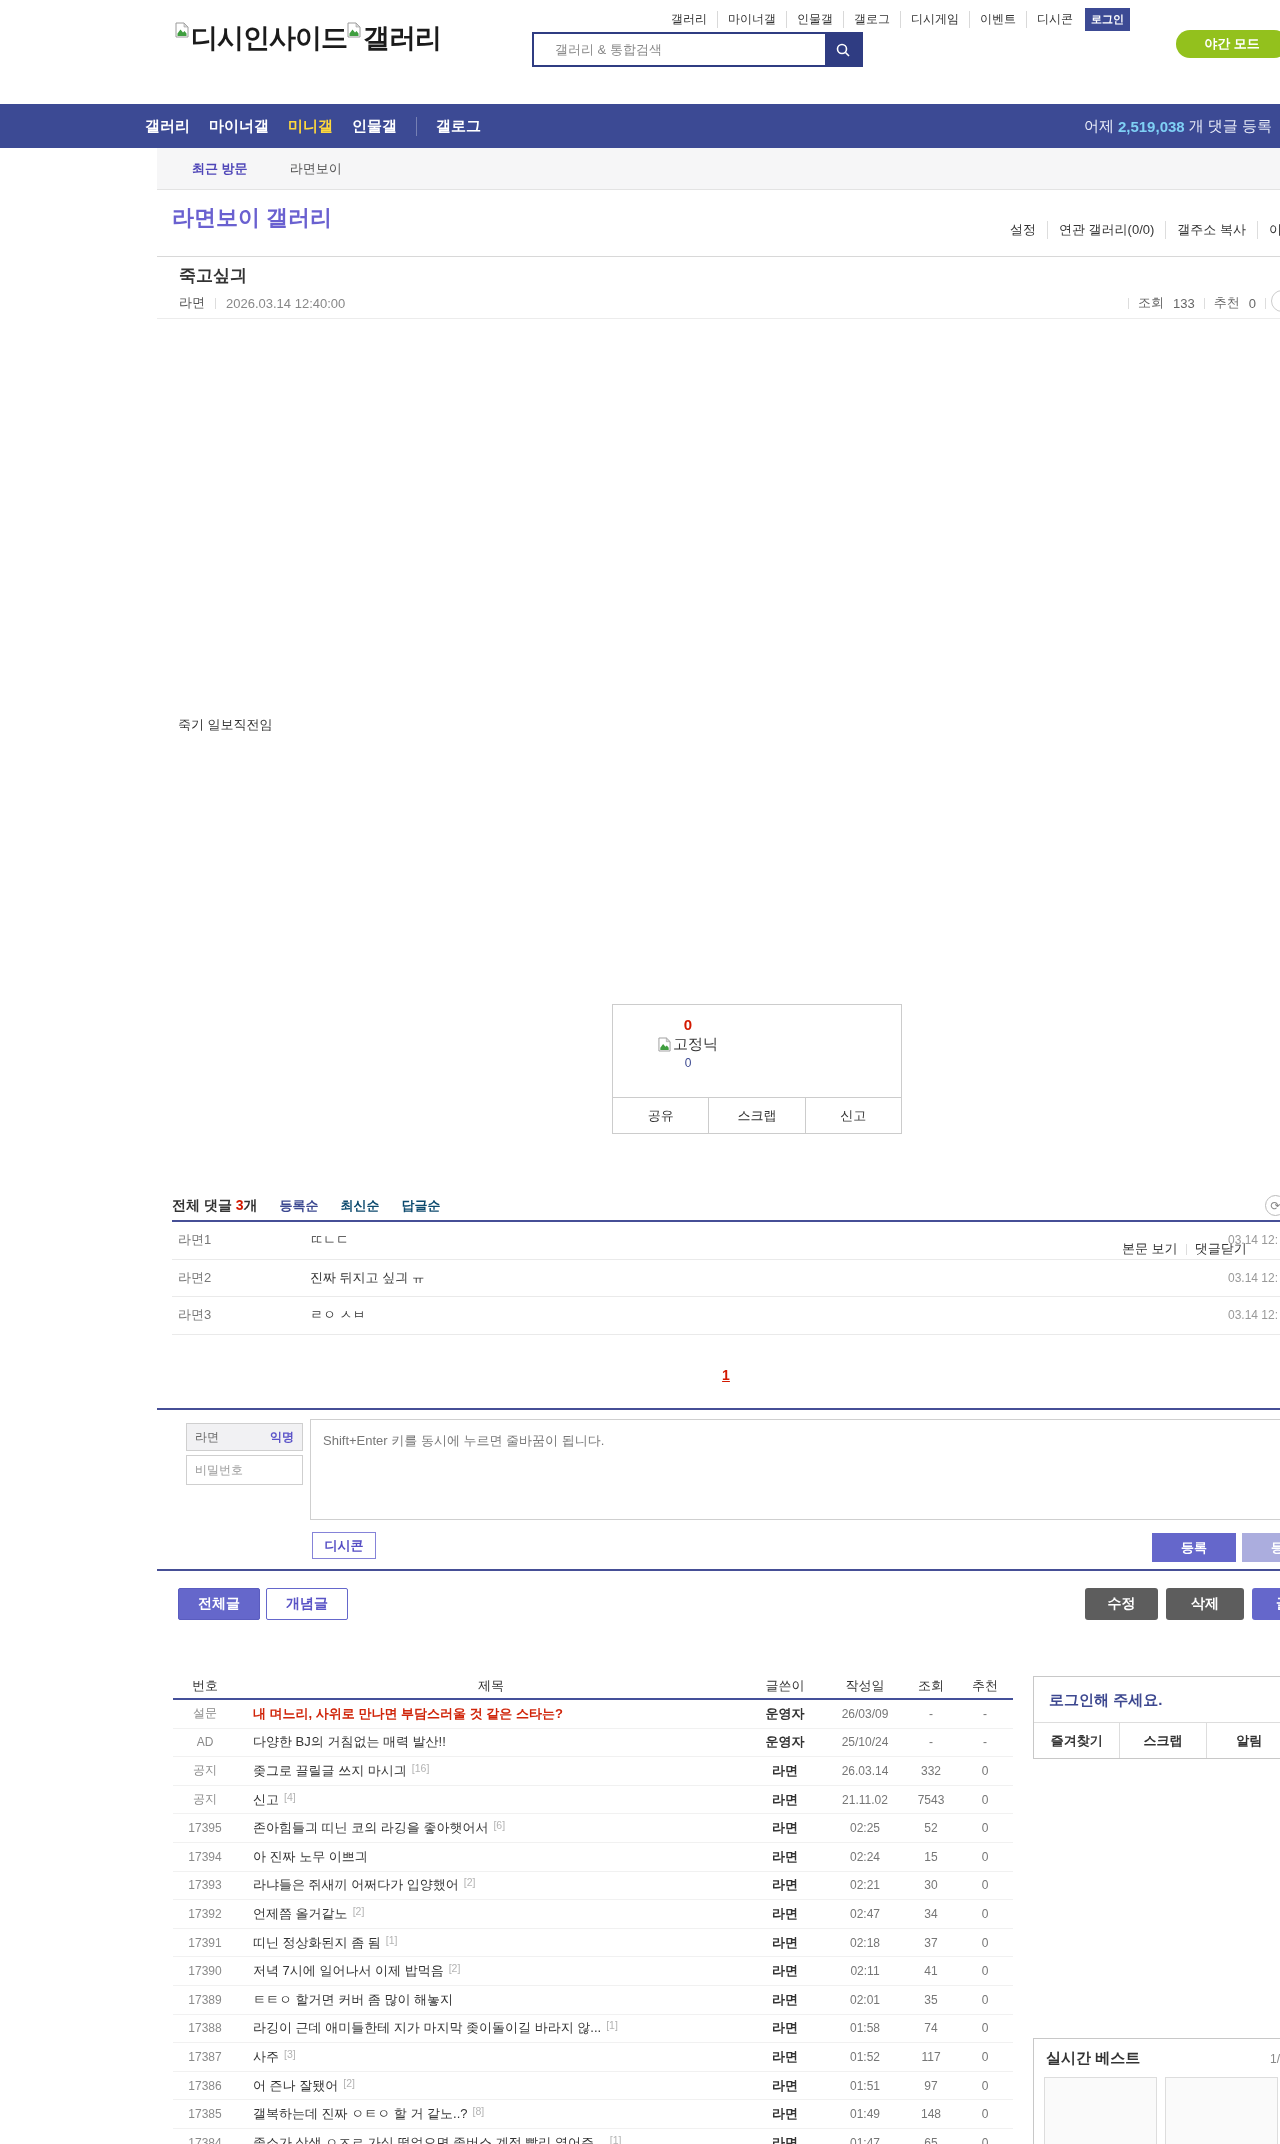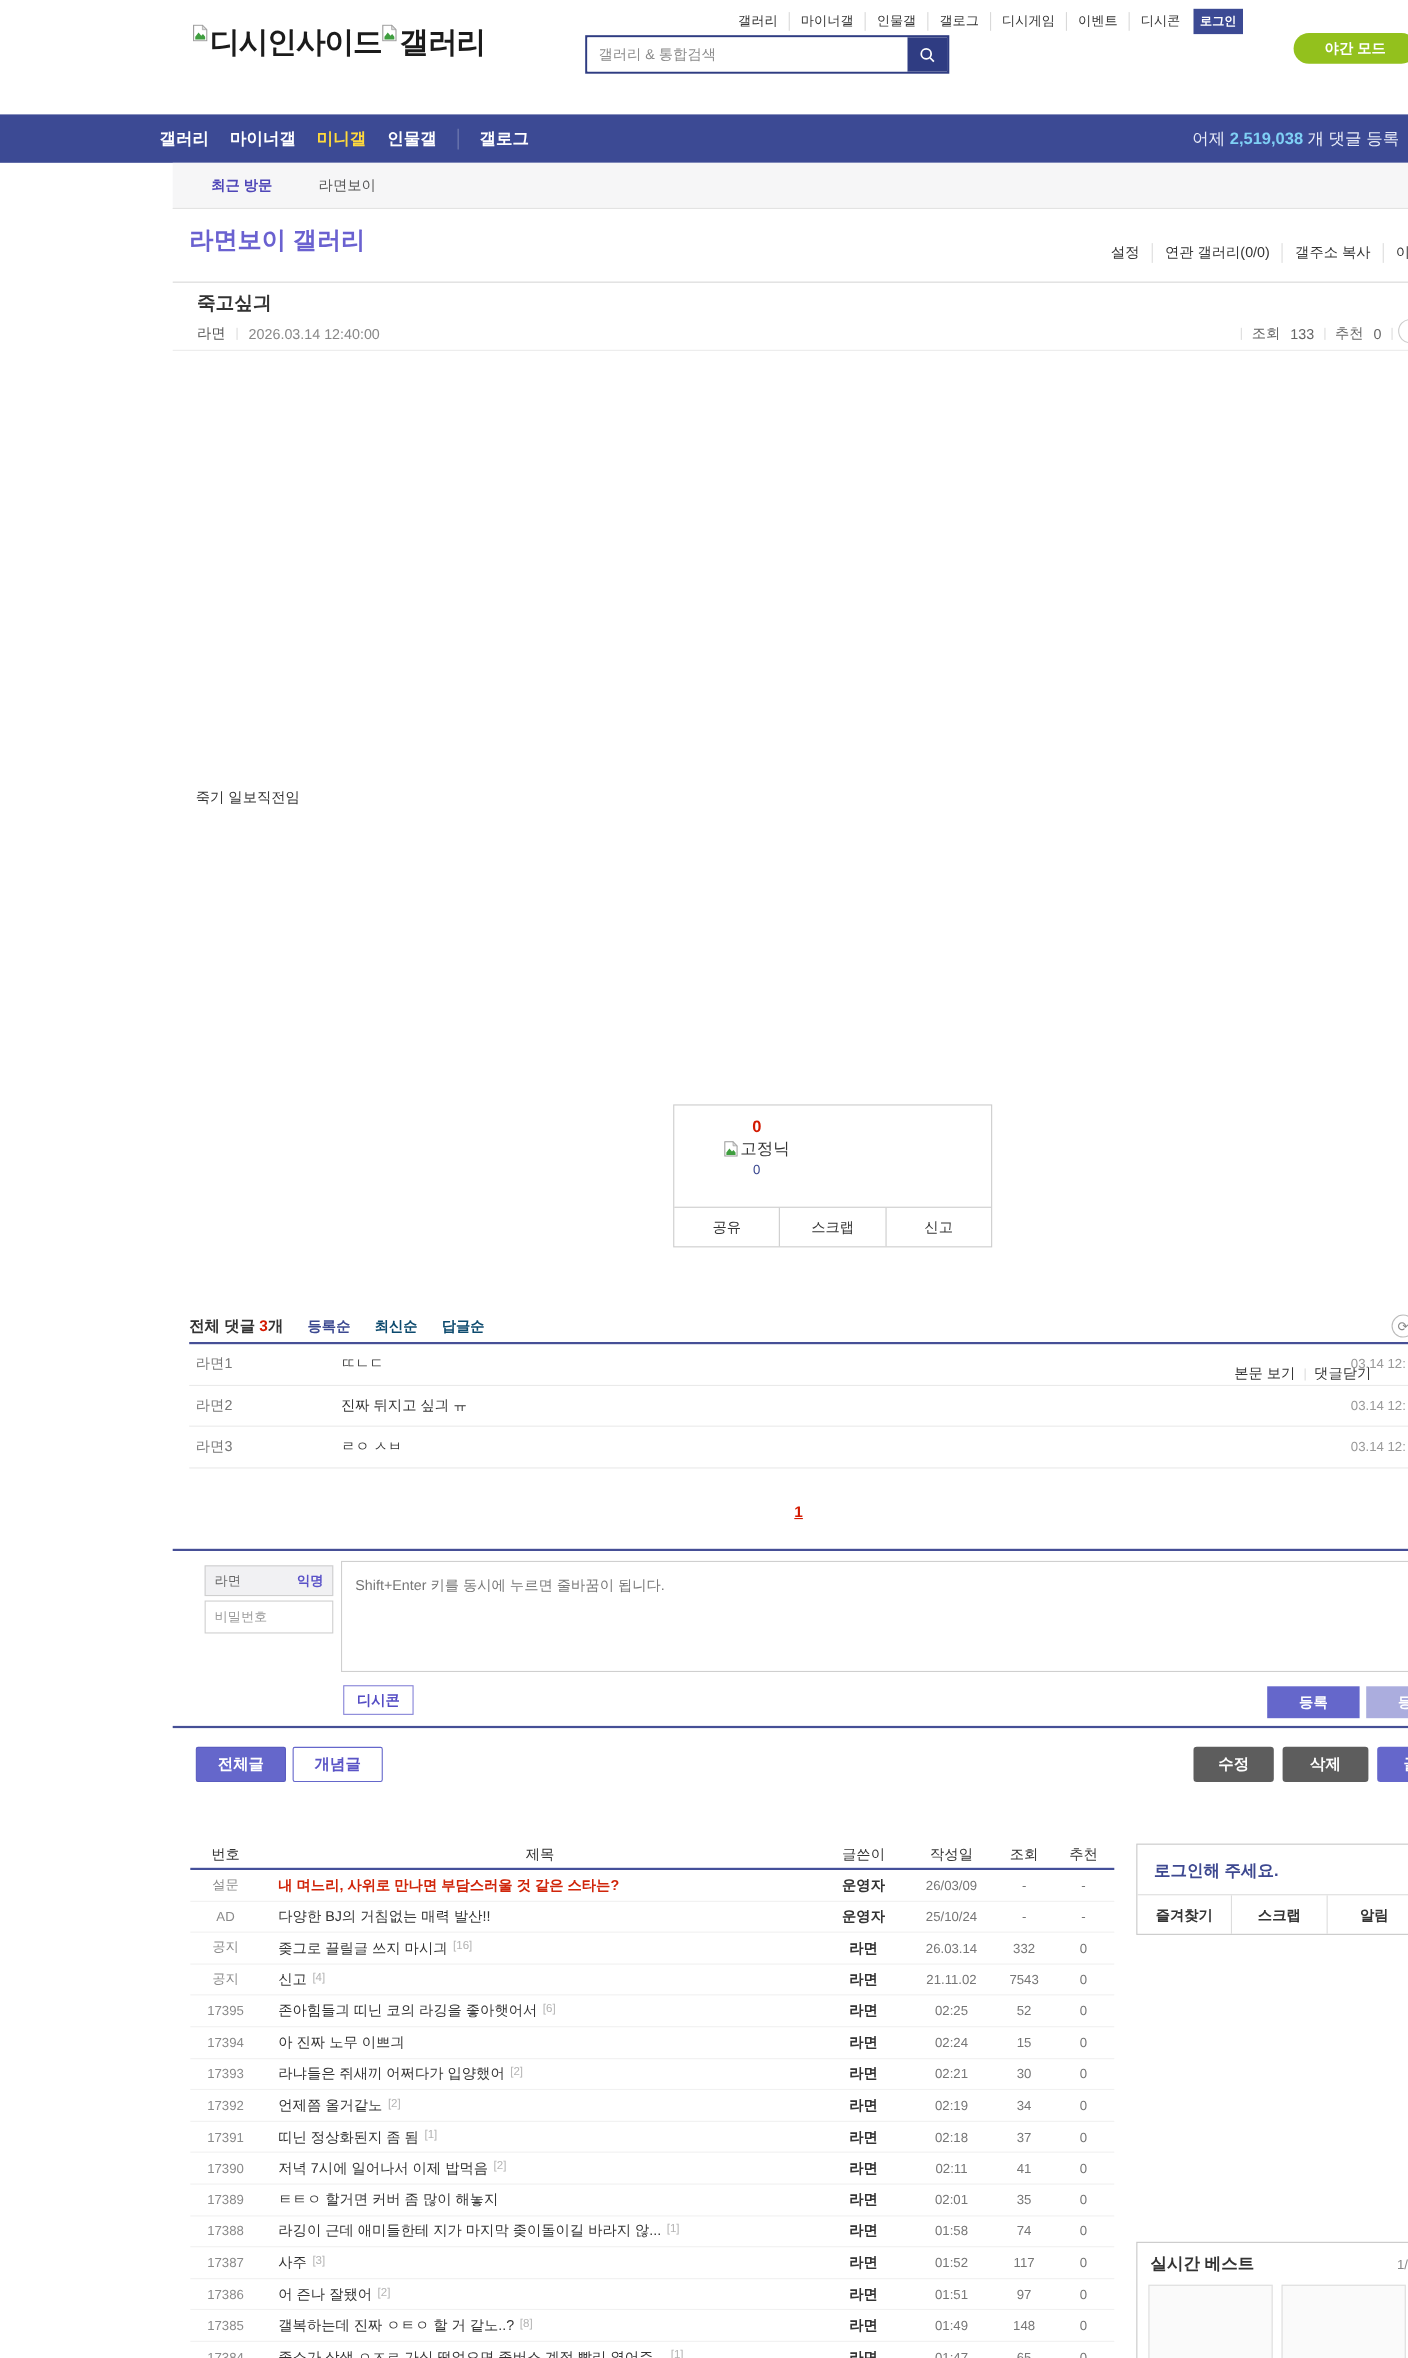--- a/index.html
+++ b/index.html
@@ -10,21 +10,21 @@
   .top-links { position:absolute; top:11px; left:0; width:1073px; display:flex; justify-content:flex-end; align-items:center; font-size:12px; color:#333; }
   .top-links span { cursor:pointer; }
   .top-links span + span { border-left:1px solid #d9d9d9; padding-left:10px; margin-left:10px; }
   .login-btn { position:absolute; top:8px; left:1085px; background:#3c4a94; color:#fff; font-size:11px; font-weight:bold; padding:4px 6px; cursor:pointer; }
   .night-pill { position:absolute; top:30px; left:1176px; width:112px; height:28px; border-radius:15px; background:#93c11d; color:#fff; font-size:13px; font-weight:bold; display:flex; align-items:center; justify-content:center; cursor:pointer; }
 
   
   .logo { position:absolute; top:20px; left:175px; display:flex; align-items:flex-start; font-size:27px; font-weight:bold; color:#1b1b1b; letter-spacing:-1px; cursor:pointer; }
   .logo svg { margin:2px 2px 0 0; }
   .search-box { position:absolute; top:32px; left:532px; width:331px; height:35px; border:2px solid #2f3c82; display:flex; background:#fff; }
-  .search-box input { flex:1; border:0; outline:0; font-size:13px; color:#444; padding-left:10px; font-family:inherit; }
+  .search-box input { flex:1; border:0; outline:0; font-size:13px; color:#444; padding-left:10px; font-family:inherit;margin-left:11px; }
   .search-box input::placeholder { color:#8a8a8a; }
   .search-btn { width:36px; background:#2f3c82; border:0; display:flex; align-items:center; justify-content:center; cursor:pointer; }
 
   
   .nav { position:absolute; top:104px; left:0; width:1280px; height:44px; background:#3c4a94; }
   .nav-items { position:absolute; left:145px; top:0; height:44px; display:flex; align-items:center; gap:19px; font-size:15px; font-weight:bold; color:#fff; }
   .nav-items span { cursor:pointer; }
   .nav-items span.active { color:#ffd93c; }
   .nav-items span.gallog { border-left:1px solid rgba(255,255,255,.3); padding-left:19px; }
   .nav-right { position:absolute; right:8px; top:0; height:44px; display:flex; align-items:center; font-size:15px; color:#e9ecf8; gap:4px; }
@@ -383,21 +383,21 @@
           <span class="b-author">라면</span>
           <span class="b-date">02:21</span>
           <span class="b-views">30</span>
           <span class="b-rec">0</span>
         </div>
 
         <div class="b-row">
           <span class="b-no">17392</span>
           <span class="b-title"><span class="b-title-text">언제쯤 올거같노</span><span class="badge">[2]</span></span>
           <span class="b-author">라면</span>
-          <span class="b-date">02:19</span>
+          <span class="b-date">02:47</span>
           <span class="b-views">34</span>
           <span class="b-rec">0</span>
         </div>
 
         <div class="b-row">
           <span class="b-no">17391</span>
           <span class="b-title"><span class="b-title-text">띠닌 정상화된지 좀 됨</span><span class="badge">[1]</span></span>
           <span class="b-author">라면</span>
           <span class="b-date">02:18</span>
           <span class="b-views">37</span>

